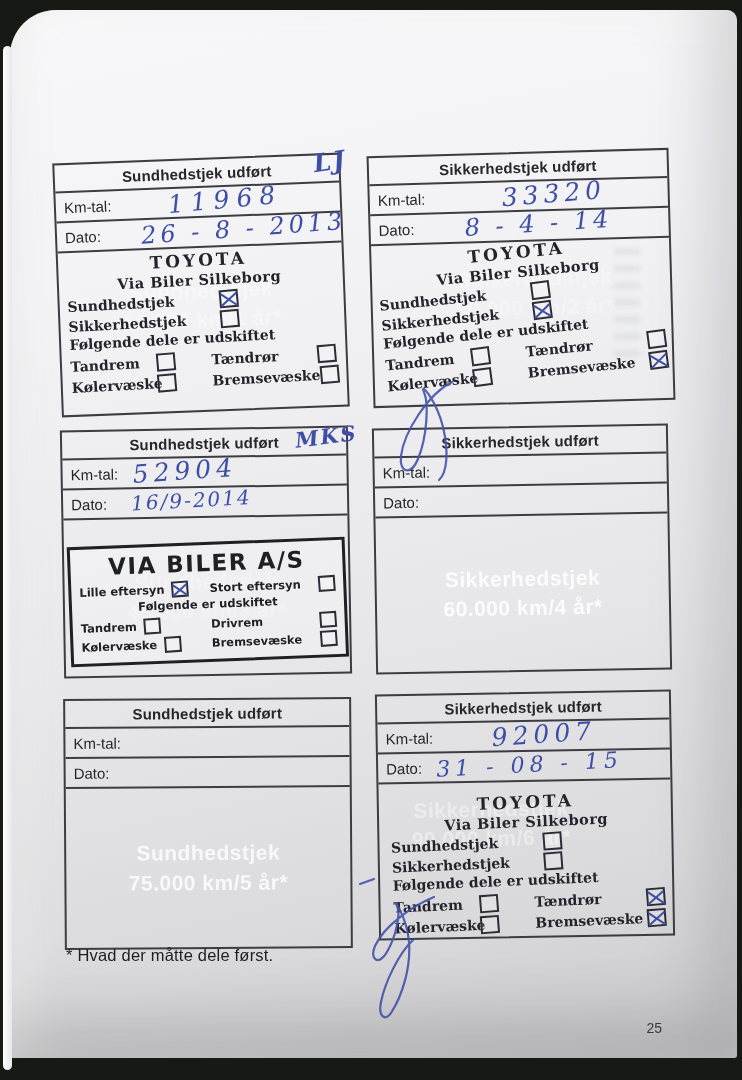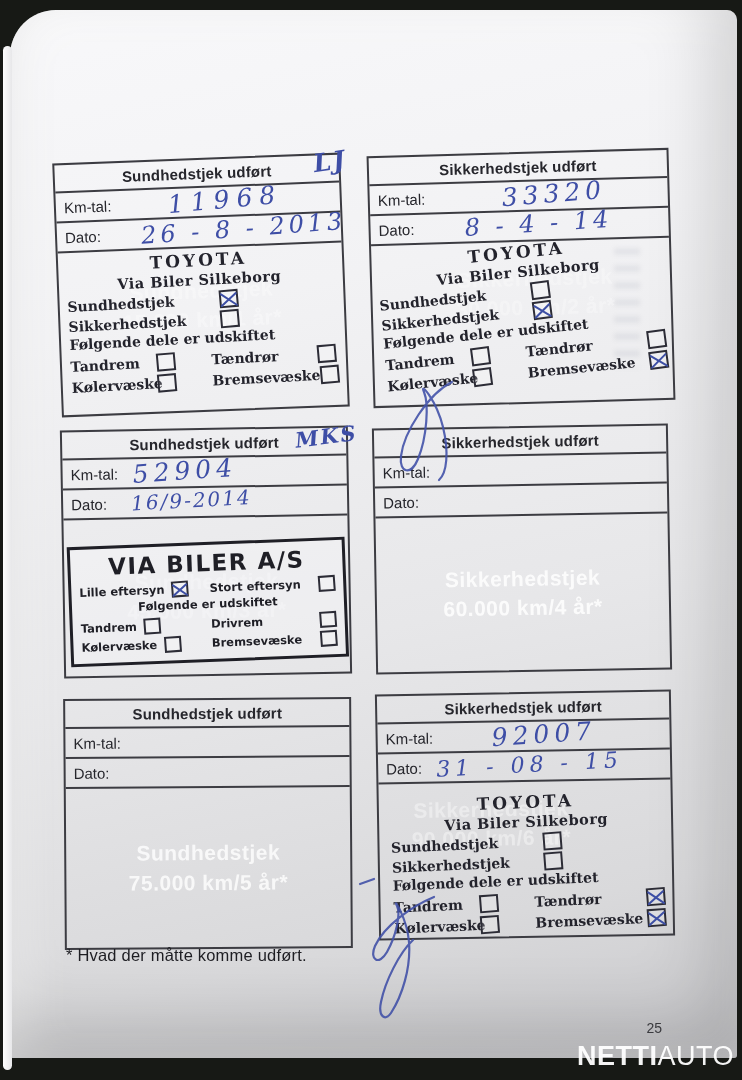--- a/index.html
+++ b/index.html
@@ -371,16 +371,15 @@
   </div>
 
   <svg class="sig" width="742" height="1080" viewBox="0 0 742 1080">
     <g fill="none" stroke="#4352a8" stroke-width="2.2" stroke-linecap="round" opacity="0.9">
       <path d="M452 382 C 428 394 404 432 401 456 C 399 473 411 476 418 459 C 427 437 429 404 424 392 C 419 381 436 399 443 427 C 449 452 447 473 439 480"></path>
       <path d="M434 897 C 412 906 384 926 375 946 C 369 960 379 966 387 952 C 396 936 401 914 397 906 C 392 896 407 917 409 942 C 411 968 402 996 391 1013 C 385 1022 378 1016 381 1002 C 385 982 399 953 413 940"></path>
       <path d="M360 884 L 374 879"></path>
     </g>
   </svg>
 
-  <div class="footnote">* Hvad der måtte komme udført.</div>
+  <div class="footnote">* Hvad der måtte dele først.</div>
   <div class="pagenum">25</div>
-  <div class="brand"><b>NETTI</b><span>AUTO</span></div>
 </div>
 
 </body></html>

